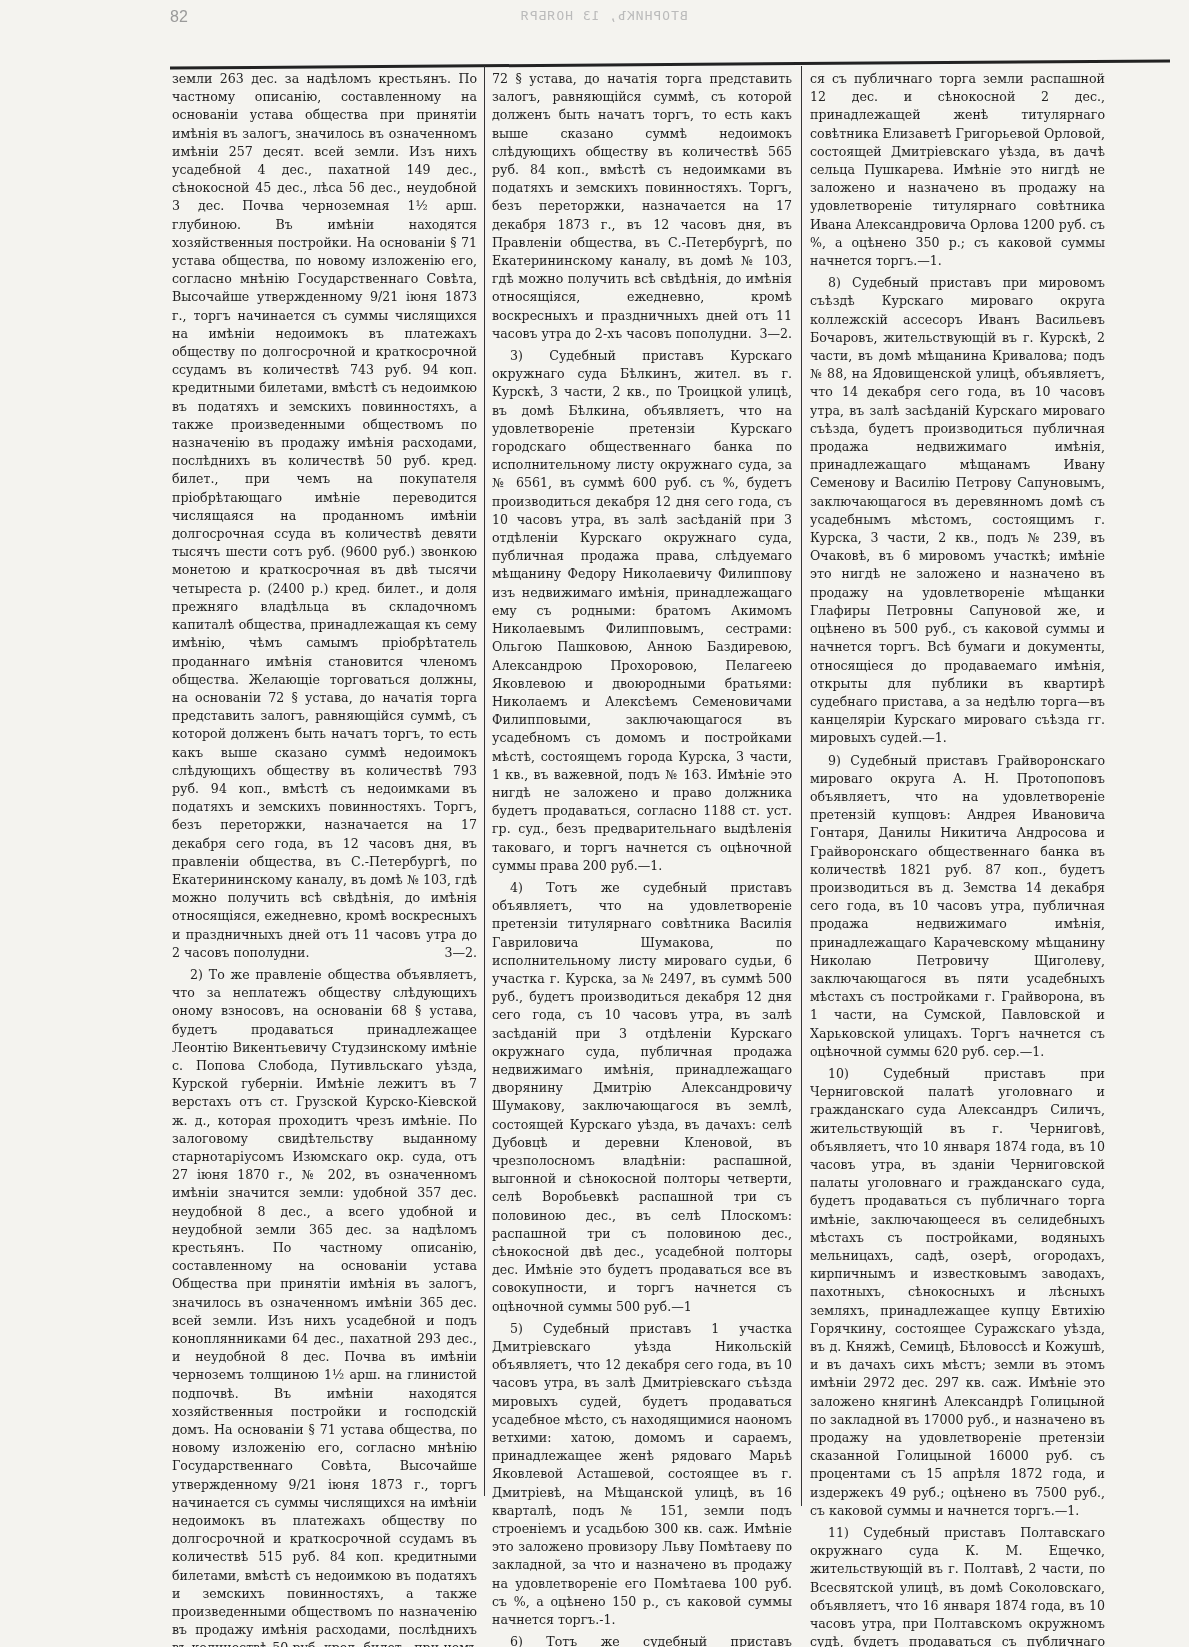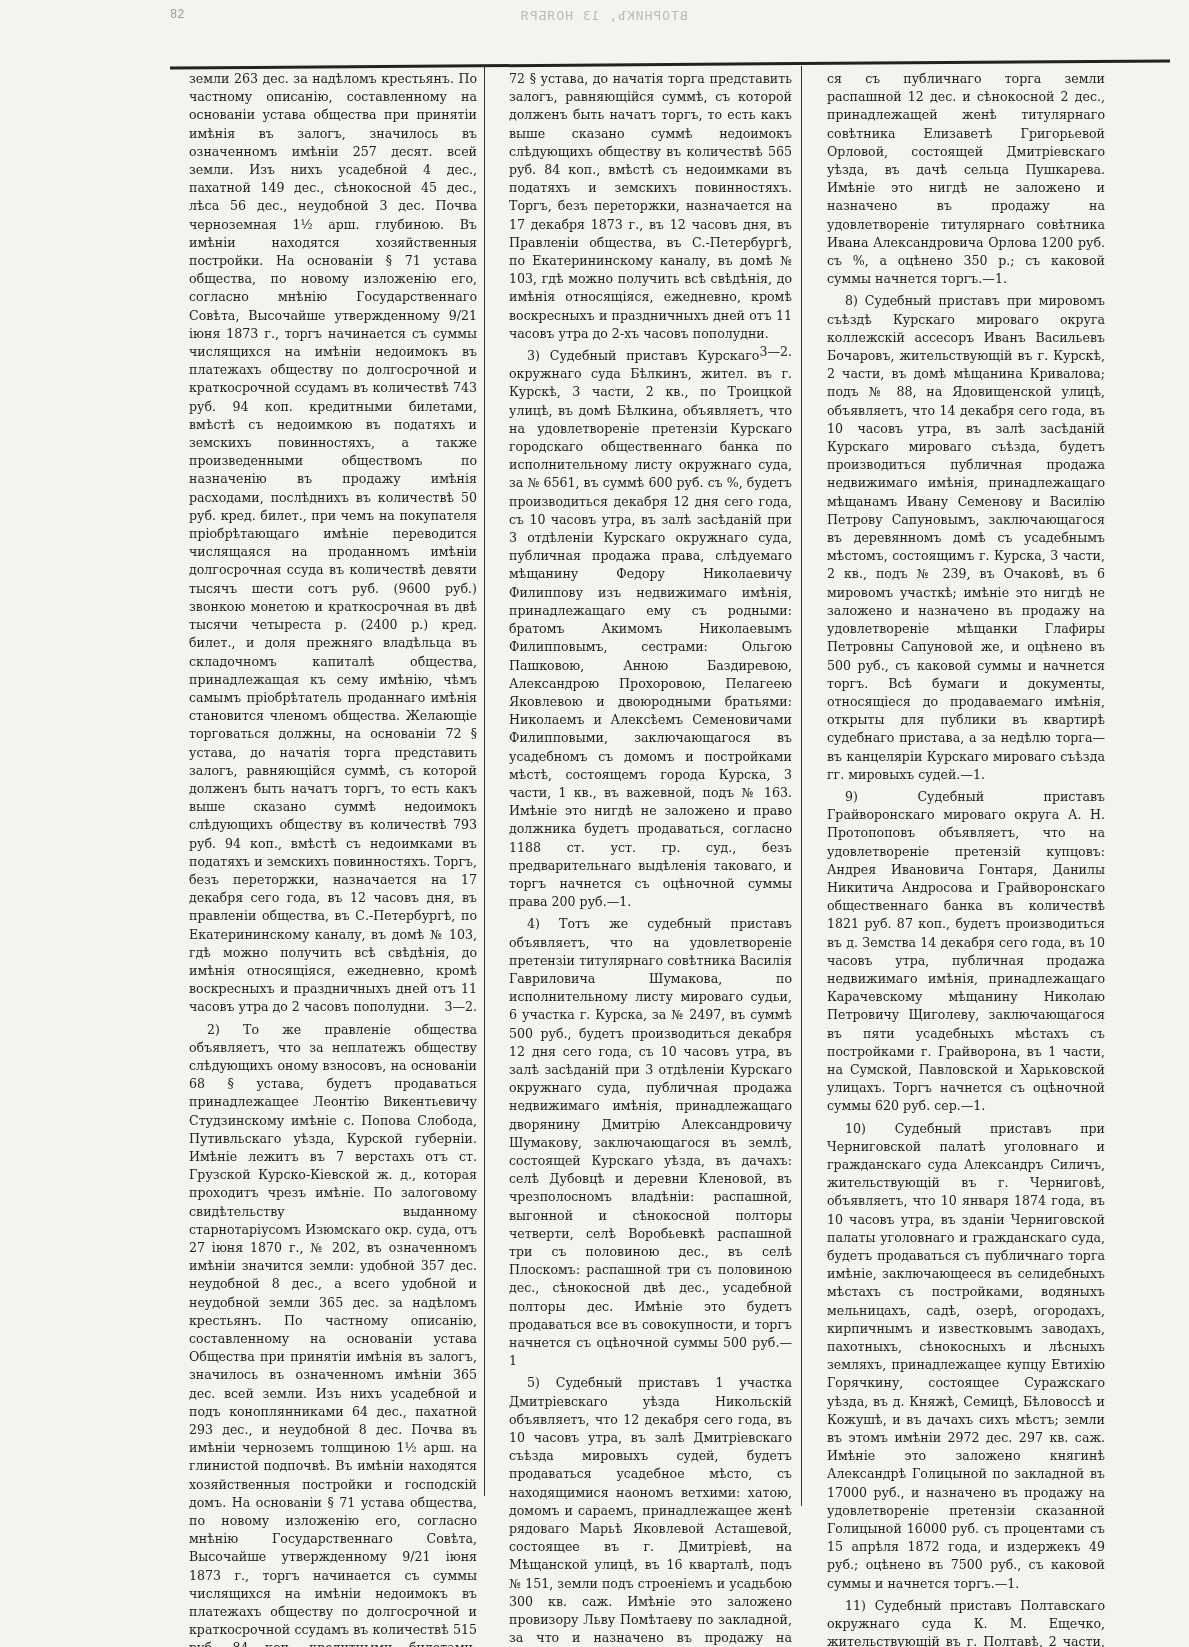--- a/index.html
+++ b/index.html
@@ -8,22 +8,22 @@
     background: #f4f3ef;
     font-family: "DejaVu Serif", "Liberation Serif", serif;
     color: #222;
     position: relative;
     overflow: hidden;
   }
   .header {
     position: absolute; left: 150px; top: 0; width: 900px; height: 70px;
   }
   .page-num {
-    position: absolute; left: 20px; top: 8px; font-size: 12px; color: #9a9a9a;
-    font-family: Liberation Mono, monospace;
+    position: absolute; left: 20px; top: 8px; font-size: 16px; color: #9a9a9a;
+    font-family: Liberation Sans, sans-serif;
   }
   .ghost-date {
     position: absolute; left: 370px; top: 8px; font-size: 13px; color: #bbb;
     transform: scaleX(-1); letter-spacing: 1px;
     font-family: "DejaVu Sans Mono", monospace;
   }
   .rule-top {
     position: absolute; left: 170px; top: 63px; width: 1000px; height: 3px;
     background: #222; transform: rotate(-0.4deg);
   }
@@ -31,21 +31,21 @@
     position: absolute; top: 70px;
     font-size: 12.6px; line-height: 18.2px;
     text-align: justify; hyphens: auto;
   }
   .col1 { left: 172px; width: 305px; }
   .col2 { left: 492px; width: 300px; }
   .col3 { left: 810px; width: 295px; }
   .vrule { position: absolute; top: 66px; width: 1px; background: #333; }
   .v1 { left: 484px; height: 1430px; }
   .v2 { left: 801px; height: 1440px; }
-  p { margin: 0 0 4px 17px; text-indent: 0; }
+  p { margin: 0 0 4px 0; text-indent: 0; }
   p.item { text-indent: 18px; }
   .suffix { float: right; }
 </style>
 </head>
 <body>
 
 <div class="header">
   <span class="page-num">82</span>
   <span class="ghost-date">ВТОРНИКЪ, 13 НОЯБРЯ</span>
 </div>

